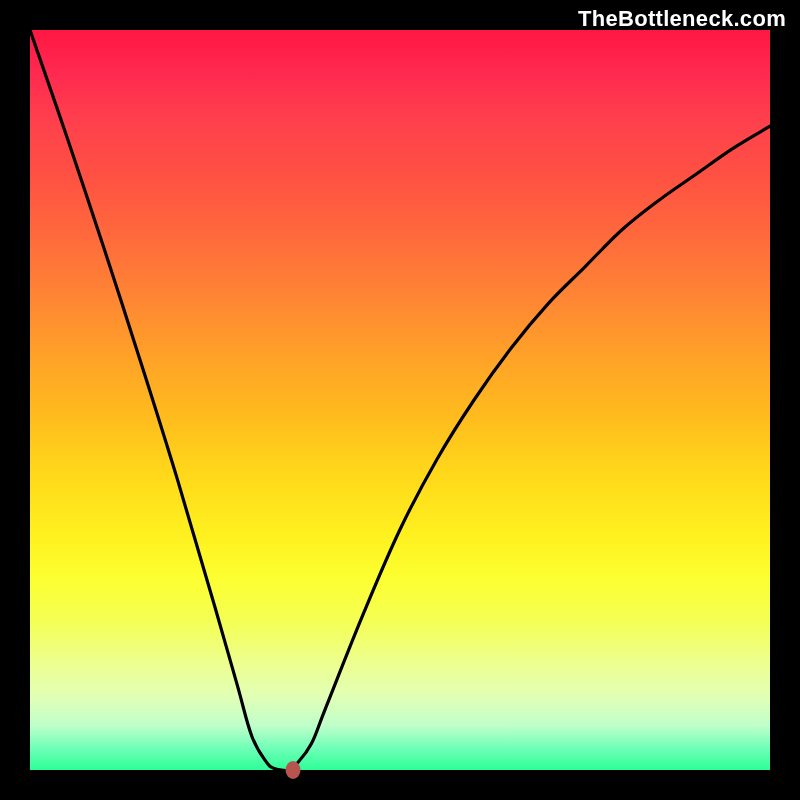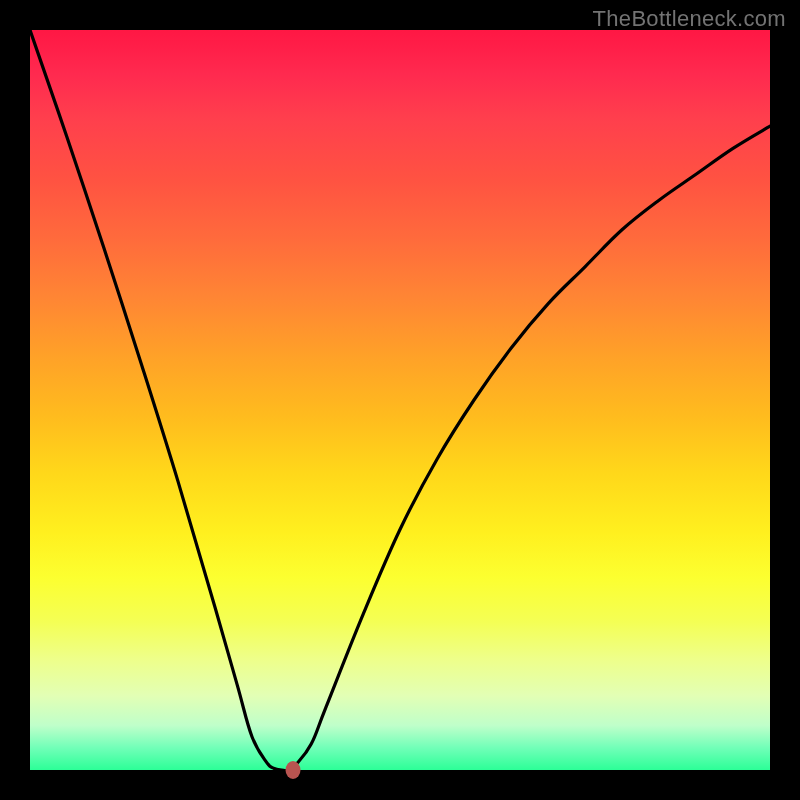--- a/index.html
+++ b/index.html
@@ -11,23 +11,23 @@
     width: 800px;
     height: 800px;
     background: #000;
     position: relative;
     font-family: Arial, sans-serif;
   }
   .watermark {
     position: absolute;
     top: 6px;
     right: 14px;
-    color: #737373;
+    color: #ffffff;
     font-size: 22px;
-    font-weight: 400;
+    font-weight: 700;
     z-index: 10;
     letter-spacing: 0.3px;
   }
   .chart-container {
     position: absolute;
     top: 30px;
     left: 30px;
     width: 740px;
     height: 740px;
     background: #000;

